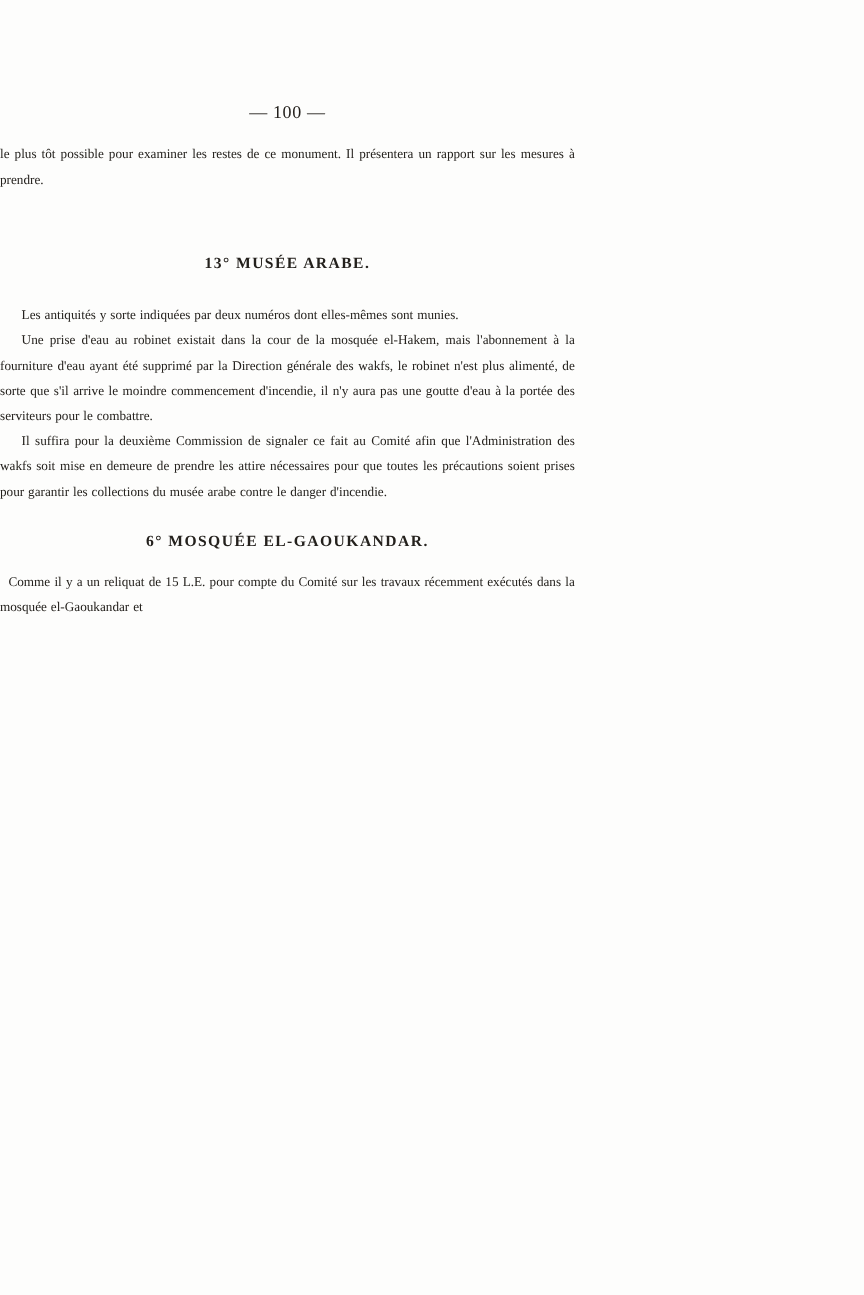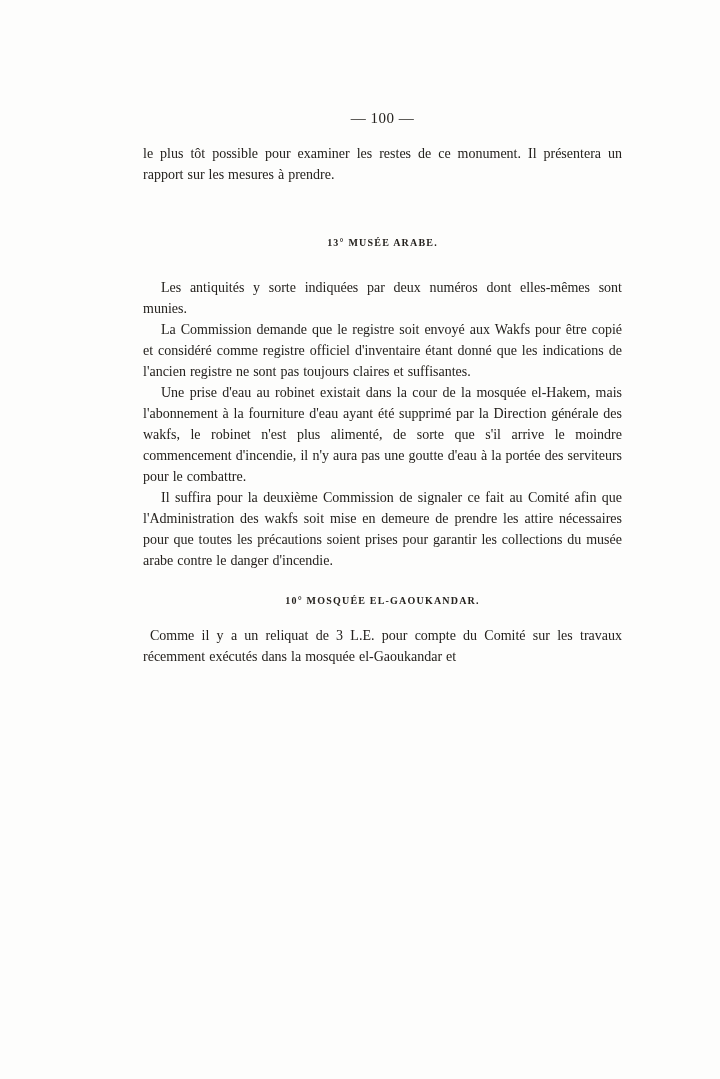--- a/index.html
+++ b/index.html
@@ -10,47 +10,46 @@
     width: 720px;
     height: 1079px;
     background: #fdfdfc;
     color: #24211d;
     font-family: "Liberation Serif", "DejaVu Serif", serif;
     overflow: hidden;
   }
   .page {
     box-sizing: border-box;
     width: 479px;
-    margin-left: 143px;
-    padding-top: 108px;
+    padding-top: 84px;
   }
   .page-number {
     text-align: center;
     font-size: 15px;
     line-height: 21px;
     margin-bottom: 14px;
     letter-spacing: 0.5px;
   }
   .para {
     margin: 0;
-    font-size: 14px;
+    font-size: 11px;
     line-height: 21px;
     text-align: justify;
     word-spacing: 0.5px;
   }
   .para.indent {
     text-indent: 18px;
   }
   .para.indent-sm {
     text-indent: 7px;
   }
   .heading {
     margin: 50px 0 26px 0;
     text-align: center;
-    font-size: 10px;
+    font-size: 13px;
     font-weight: bold;
     letter-spacing: 1.2px;
     line-height: 16px;
   }
   .heading.second {
     margin: 22px 0 16px 0;
   }
   .marker {
     font-style: italic;
   }
@@ -62,25 +61,24 @@
 
   <div class="page-number">— 100 —</div>
 
   <p class="para">le plus tôt possible pour examiner les restes de ce monument. Il présentera un rapport sur les mesures à prendre.</p>
 
   <h2 class="heading">13° MUSÉE ARABE.</h2>
 
 
   <p class="para indent">Les antiquités y sorte indiquées par deux numéros dont elles-mêmes sont munies.</p>
 
-  <p class="para indent">La Commission demande que le registre soit envoyé aux Wakfs pour être copié et considéré comme registre officiel d'inventaire étant donné que les indications de l'ancien registre ne sont pas toujours claires et suffisantes.</p>
 
 
 
   <p class="para indent">Une prise d'eau au robinet existait dans la cour de la mosquée el-Hakem, mais l'abonnement à la fourniture d'eau ayant été supprimé par la Direction générale des wakfs, le robinet n'est plus alimenté, de sorte que s'il arrive le moindre commencement d'incendie, il n'y aura pas une goutte d'eau à la portée des serviteurs pour le combattre.</p>
 
   <p class="para indent">Il suffira pour la deuxième Commission de signaler ce fait au Comité afin que l'Administration des wakfs soit mise en demeure de prendre les attire nécessaires pour que toutes les précautions soient prises pour garantir les collections du musée arabe contre le danger d'incendie.</p>
 
-  <h2 class="heading second">10° MOSQUÉE EL-GAOUKANDAR.</h2>
+  <h2 class="heading second">6° MOSQUÉE EL-GAOUKANDAR.</h2>
 
-  <p class="para indent-sm">Comme il y a un reliquat de 3 L.E. pour compte du Comité sur les travaux récemment exécutés dans la mosquée el-Gaoukandar et</p>
+  <p class="para indent-sm">Comme il y a un reliquat de 15 L.E. pour compte du Comité sur les travaux récemment exécutés dans la mosquée el-Gaoukandar et</p>
 
 </div>
 
 </body></html>

